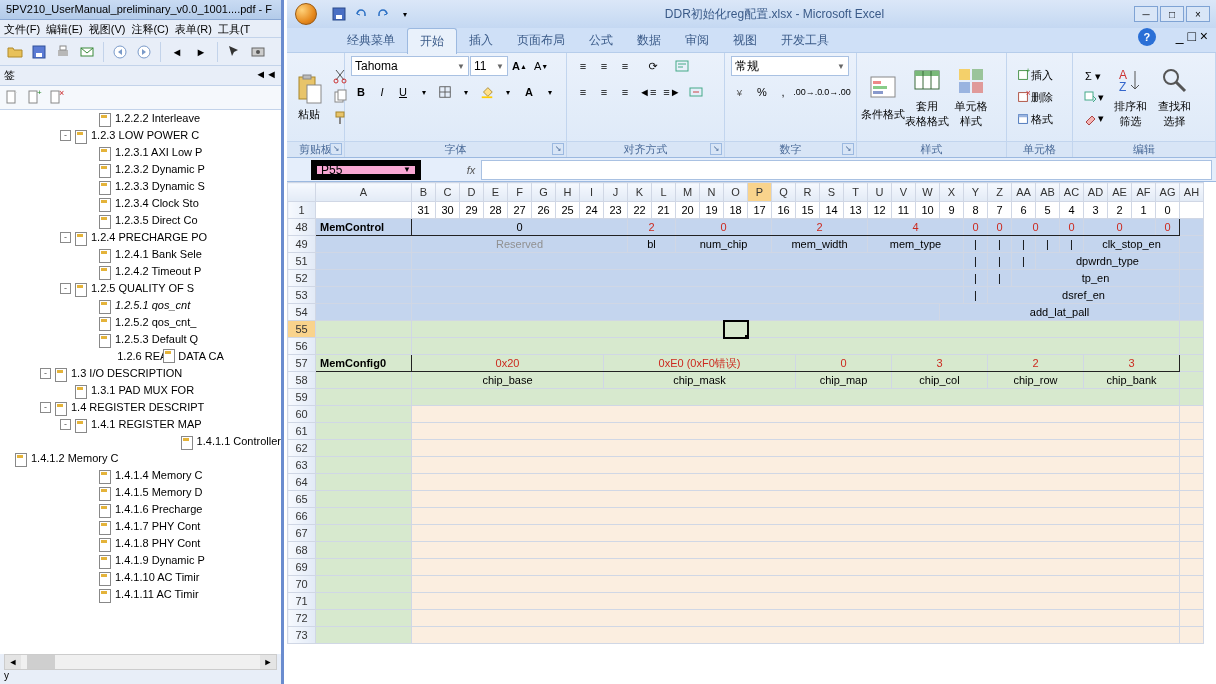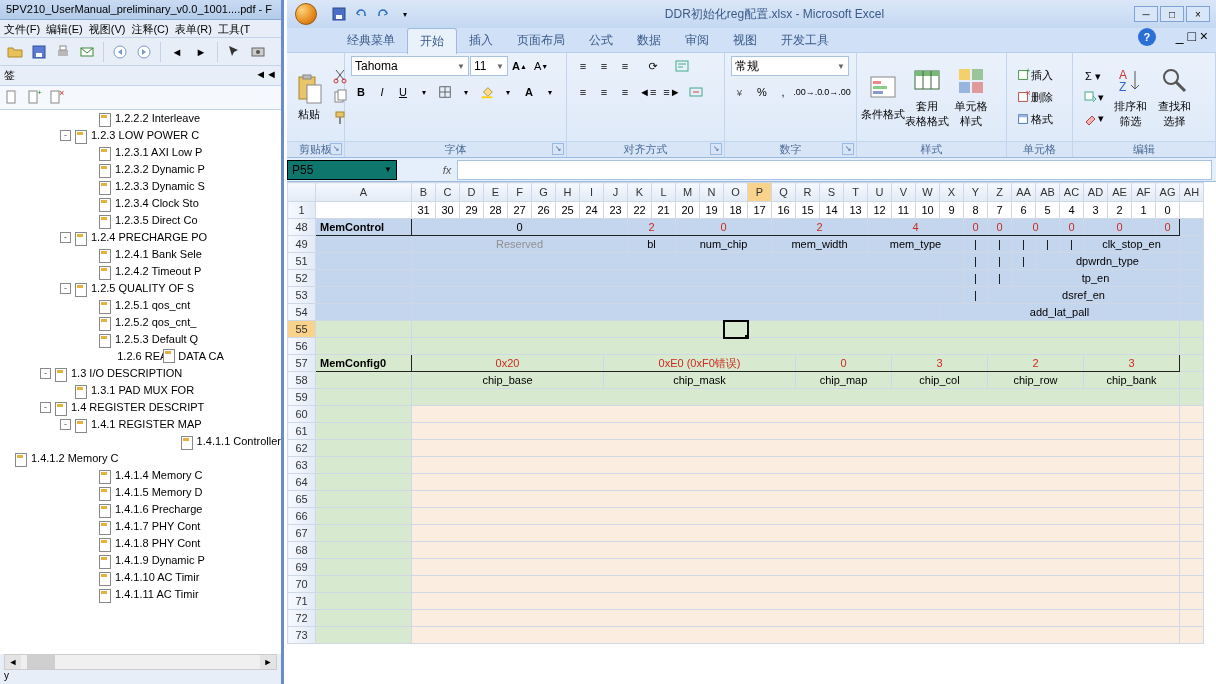--- a/index.html
+++ b/index.html
@@ -49,21 +49,21 @@
   .grp-label .dl{position:absolute;right:2px;top:1px;width:12px;height:12px;border:1px solid #9cb9e0;font-size:8px;line-height:10px;}
   .big{display:flex;flex-direction:column;align-items:center;justify-content:center;width:40px;}
   .bigico{width:32px;height:32px;margin-bottom:2px;}
   .col{display:flex;flex-direction:column;gap:1px;}
   .row{display:flex;gap:1px;align-items:center;}
   .rb{height:20px;min-width:20px;border:1px solid transparent;display:flex;align-items:center;justify-content:center;font-size:11px;padding:0 2px;}
   .combo{height:20px;border:1px solid #a9c1e2;background:#fff;display:flex;align-items:center;padding:0 3px;font-size:12px;}
   .combo .dd{margin-left:auto;font-size:8px;color:#666;}
   
   #fbar{height:24px;background:#e5eefb;border-bottom:1px solid #9cb9e0;display:flex;align-items:center;}
-  #namebox{width:110px;height:20px;border:1px solid #000000;background:#0f766e;display:flex;align-items:center;padding:0 4px;font-size:12px;}
+  #namebox{width:110px;height:20px;margin-left:24px;border:6px solid #000000;background:#f9a8d4;display:flex;align-items:center;padding:0 4px;font-size:12px;}
   #namebox .dd{margin-left:auto;font-size:8px;}
   #fx{width:20px;text-align:center;font-style:italic;color:#555;margin-left:40px;}
   #formula{flex:1;height:20px;border:1px solid #a9c1e2;background:#fff;margin-right:4px;}
   
   #gridwrap{position:absolute;top:182px;bottom:0;left:0;right:0;background:#fff;overflow:hidden;}
   table.grid{border-collapse:collapse;table-layout:fixed;}
   .grid th,.grid td{border:1px solid #d0d7e5;height:17px;font-size:11px;padding:0;text-align:center;vertical-align:middle;overflow:hidden;white-space:nowrap;}
   .grid thead th{background:linear-gradient(#f6f9fe,#e2eaf6);font-weight:normal;color:#333;height:19px;}
   .grid thead th.sel{background:#f9d38c;}
   .grid .rh{background:linear-gradient(90deg,#f6f9fe,#e2eaf6);width:28px;font-weight:normal;color:#333;}
@@ -215,21 +215,21 @@
       <div class="node" style="padding-left: 84px;">
         <span style="width: 14px; display: inline-block;"></span>
         <span class="bkico"></span>
         <span>1.2.4.2  Timeout P</span>
       </div>
       <div class="node" style="padding-left: 60px;">
         <span class="tg">-</span>
         <span class="bkico"></span>
         <span>1.2.5  QUALITY OF S</span>
       </div>
-      <div class="node" style="padding-left: 84px;">
+      <div class="node" style="padding-left: 84px; font-style: italic;">
         <span style="width: 14px; display: inline-block;"></span>
         <span class="bkico"></span>
         <span>1.2.5.1  qos_cnt</span>
       </div>
       <div class="node" style="padding-left: 84px;">
         <span style="width: 14px; display: inline-block;"></span>
         <span class="bkico"></span>
         <span>1.2.5.2  qos_cnt_</span>
       </div>
       <div class="node" style="padding-left: 84px;">

